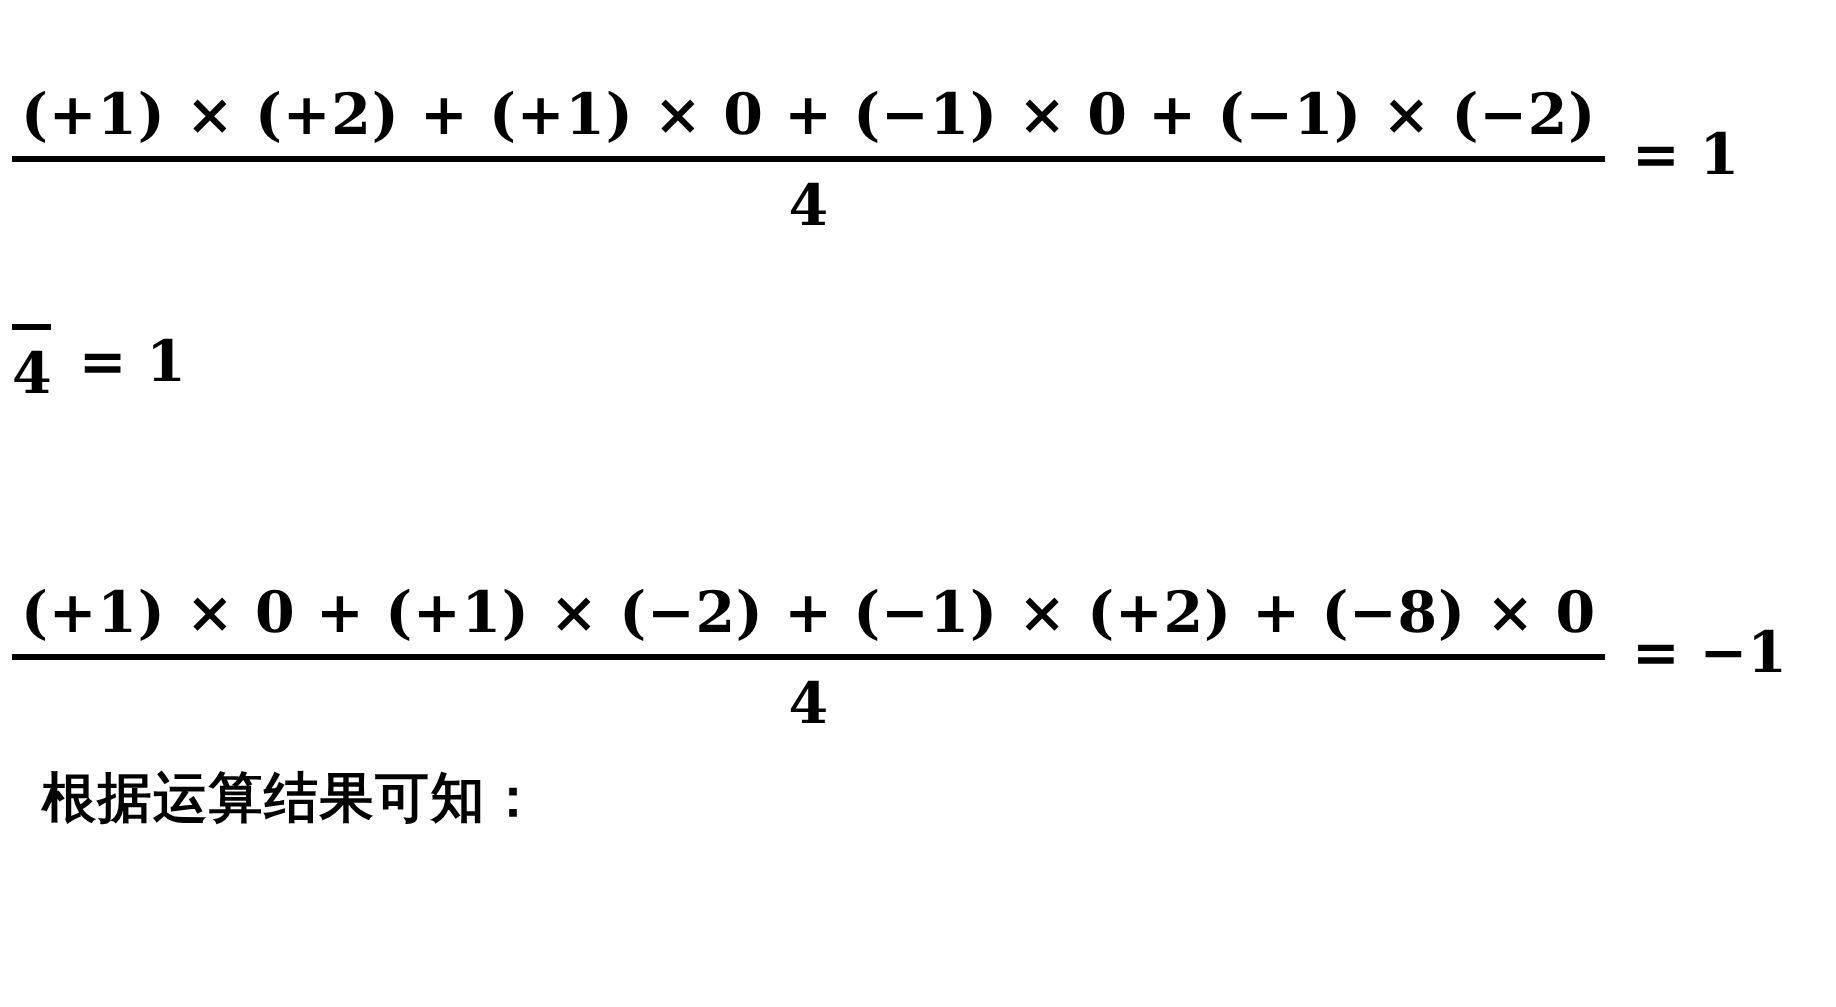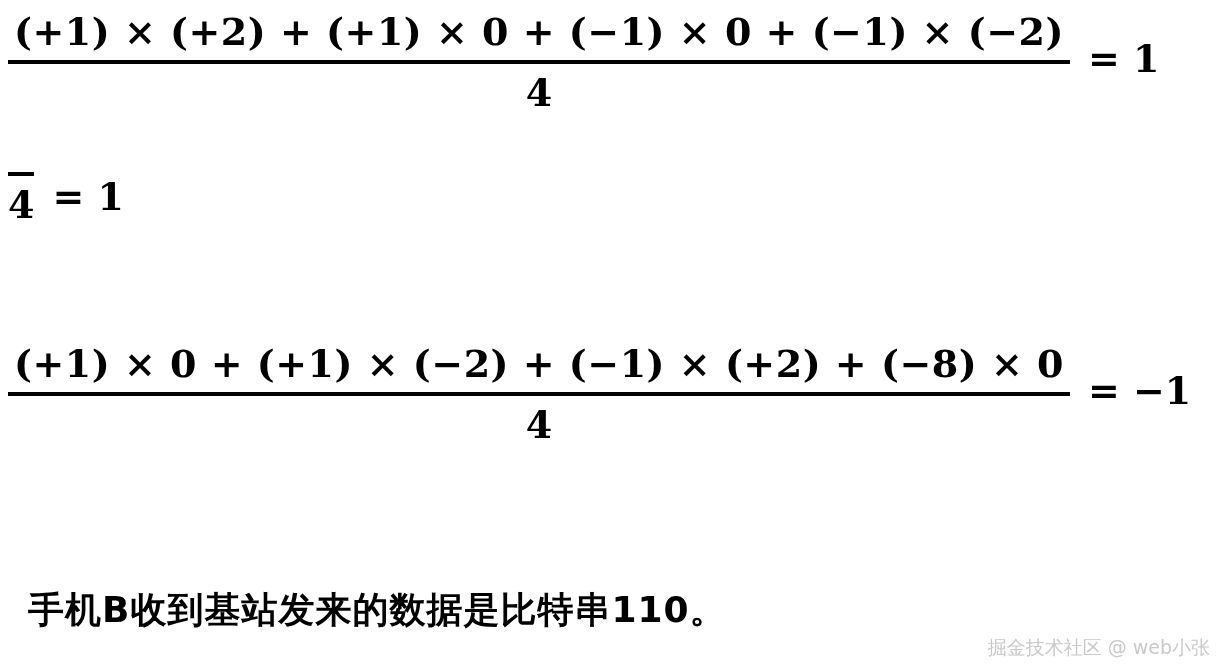--- a/index.html
+++ b/index.html
@@ -22,20 +22,21 @@
     height: 671px;
     background: #ffffff;
   }
 
   
   .eq-row {
     position: absolute;
     display: flex;
     align-items: center;
     left: 8px;
+    margin-top: 44px;
   }
   .eq-row-1 { top: 8px; }
   .eq-row-2 { top: 172px; }
   .eq-row-3 { top: 340px; }
 
   .fraction {
     display: inline-flex;
     flex-direction: column;
     align-items: center;
   }
@@ -118,17 +119,16 @@
 
   <div class="eq-row eq-row-3">
     <div class="fraction">
       <div class="numerator">(+1) × 0 + (+1) × (−2) + (−1) × (+2) + (−8) × 0</div>
       <div class="frac-bar"></div>
       <div class="denominator">4</div>
     </div>
     <div class="eq-result">= −1</div>
   </div>
 
-  <div class="conclusion conclusion-2">手机B收到基站发来的数据是比特串110。</div>
+  <div class="conclusion conclusion-1">根据运算结果可知：</div>
 
-  <div class="watermark">掘金技术社区 @ web小张</div>
 
 </div>
 
 </body></html>

